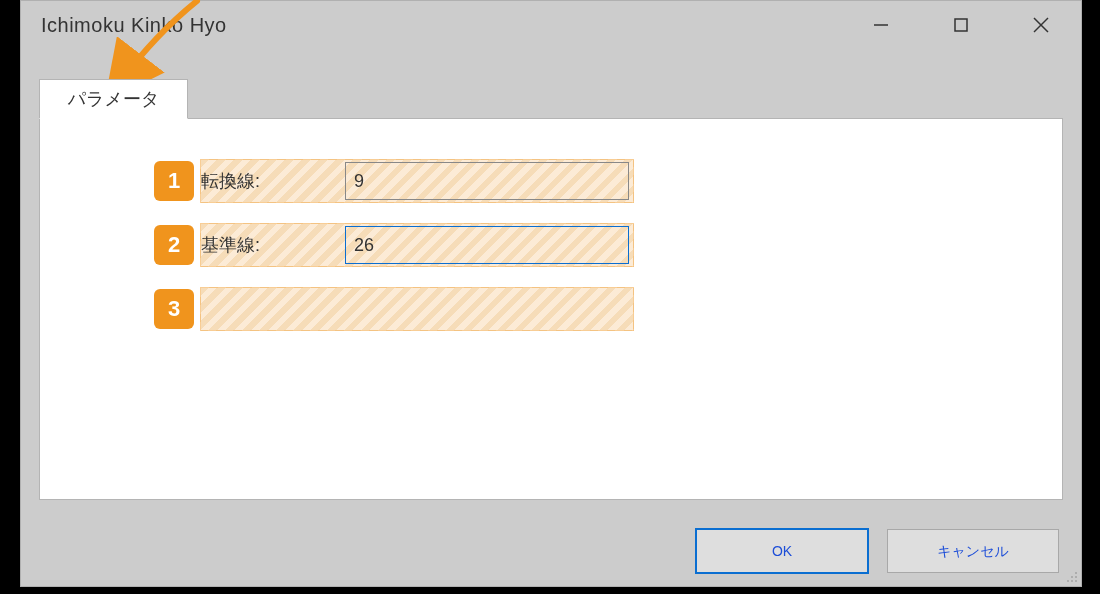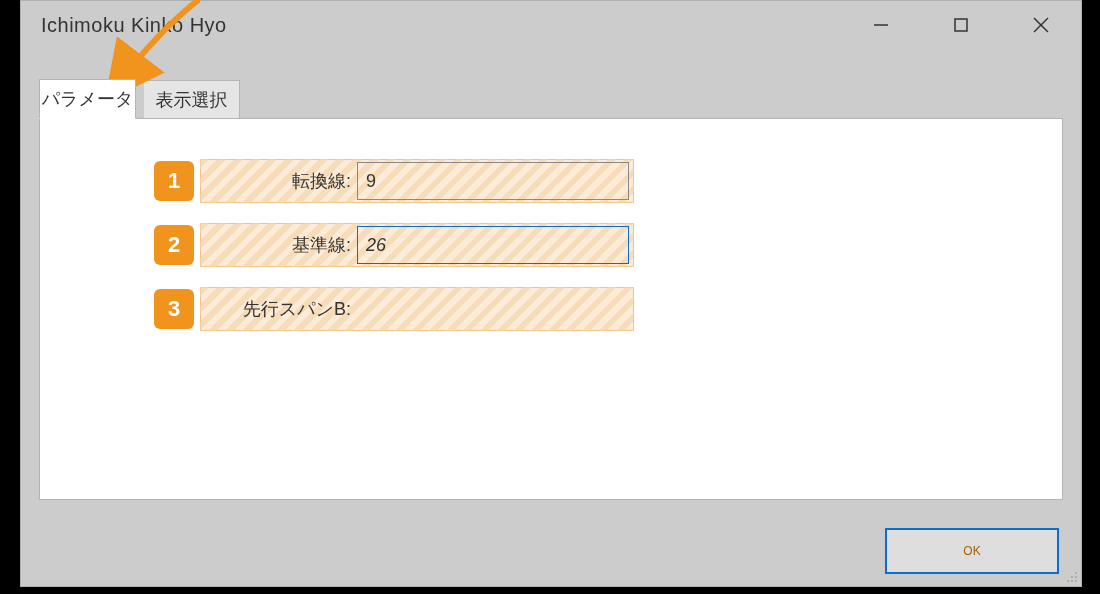--- a/index.html
+++ b/index.html
@@ -54,30 +54,30 @@
     height: 420px;
   }
   .tabs {
     display: flex;
     align-items: flex-end;
     height: 40px;
   }
   .tab {
     height: 38px;
     min-width: 95px;
-    padding: 0 0;
+    padding: 0 26px;
     line-height: 38px;
     text-align: center;
     background: #e5e5e5;
     border: 1px solid #b4b4b4;
     border-bottom: none;
     position: relative;
     font-size: 18px;
     color: #333;
-    margin-right: 8px;
+    margin-right: 0;
   }
   .tab.active {
     background: #ffffff;
     border: 1px solid #b4b4b4;
     border-bottom: 1px solid #ffffff;
     position: relative;
     z-index: 2;
   }
   .tab + .tab { border-left: none; }
   .tabcontent {
@@ -126,63 +126,61 @@
       #f6dcb8 6px,
       #f6dcb8 12px
     );
     border: 1px solid rgba(240,148,29,0.35);
     display: flex;
     align-items: center;
     padding-left: 0;
   }
   .hlstrip .plabel {
     width: 138px;
-    text-align: right;
+    text-align: left;
     padding-right: 6px;
     font-size: 18px;
     color: #333;
     white-space: nowrap;
-    padding-left: 12px;
   }
   .hlstrip input.pval {
     flex: 1;
     height: 36px;
     margin: 0 4px 0 0;
     border: 1px solid #888;
     background: none;
     font-size: 18px;
     padding: 0 8px;
     color: #333;
     outline: none;
   }
   .hlstrip.sel input.pval {
     border: 1px solid #0a6ed1;
-    font-style: italic;
   }
 
   
   .btnrow {
     position: absolute;
     left: 0;
     right: 0;
     bottom: 8px;
     height: 54px;
     display: flex;
     justify-content: flex-end;
     align-items: center;
     padding-right: 22px;
     gap: 18px;
   }
   .btn {
     width: 170px;
     height: 42px;
     line-height: 42px;
     text-align: center;
-    font-size: 12px;
-    color: #a16207;
+    font-size: 14px;
+    color: #1d4ed8;
     background: #dedede;
     border: 1px solid #a8a8a8;
     cursor: default;
   }
   .btn.primary {
     background: #dedede;
     border: 2px solid #0a6ed1;
   }
 
   
@@ -226,21 +224,20 @@
       <svg width="16" height="16">
         <line x1="1" y1="1" x2="15" y2="15" stroke="#333" stroke-width="1.5"></line>
         <line x1="15" y1="1" x2="1" y2="15" stroke="#333" stroke-width="1.5"></line>
       </svg>
     </div>
   </div>
 
   <div class="workarea">
     <div class="tabs">
       <div class="tab active">パラメータ</div>
-      <div class="tab">表示選択</div>
     </div>
     <div class="tabcontent">
       <div class="params">
 
         <div class="prow">
           <div class="badge">1</div>
           <div class="hlstrip">
             <div class="plabel">転換線:</div>
             <input class="pval" value="9" style="">
           </div>
@@ -250,30 +247,30 @@
           <div class="badge">2</div>
           <div class="hlstrip sel">
             <div class="plabel">基準線:</div>
             <input class="pval" value="26" style="">
           </div>
         </div>
 
         <div class="prow">
           <div class="badge">3</div>
           <div class="hlstrip">
-            <div class="plabel">先行スパンB:</div>
           </div>
         </div>
 
       </div>
     </div>
   </div>
 
   <div class="btnrow">
     <div class="btn primary">OK</div>
+    <div class="btn">キャンセル</div>
   </div>
 
   <svg class="grip">
     <circle cx="11" cy="3" r="1" fill="#666"></circle>
     <circle cx="7" cy="7" r="1" fill="#666"></circle>
     <circle cx="11" cy="7" r="1" fill="#666"></circle>
     <circle cx="3" cy="11" r="1" fill="#666"></circle>
     <circle cx="7" cy="11" r="1" fill="#666"></circle>
     <circle cx="11" cy="11" r="1" fill="#666"></circle>
   </svg>

